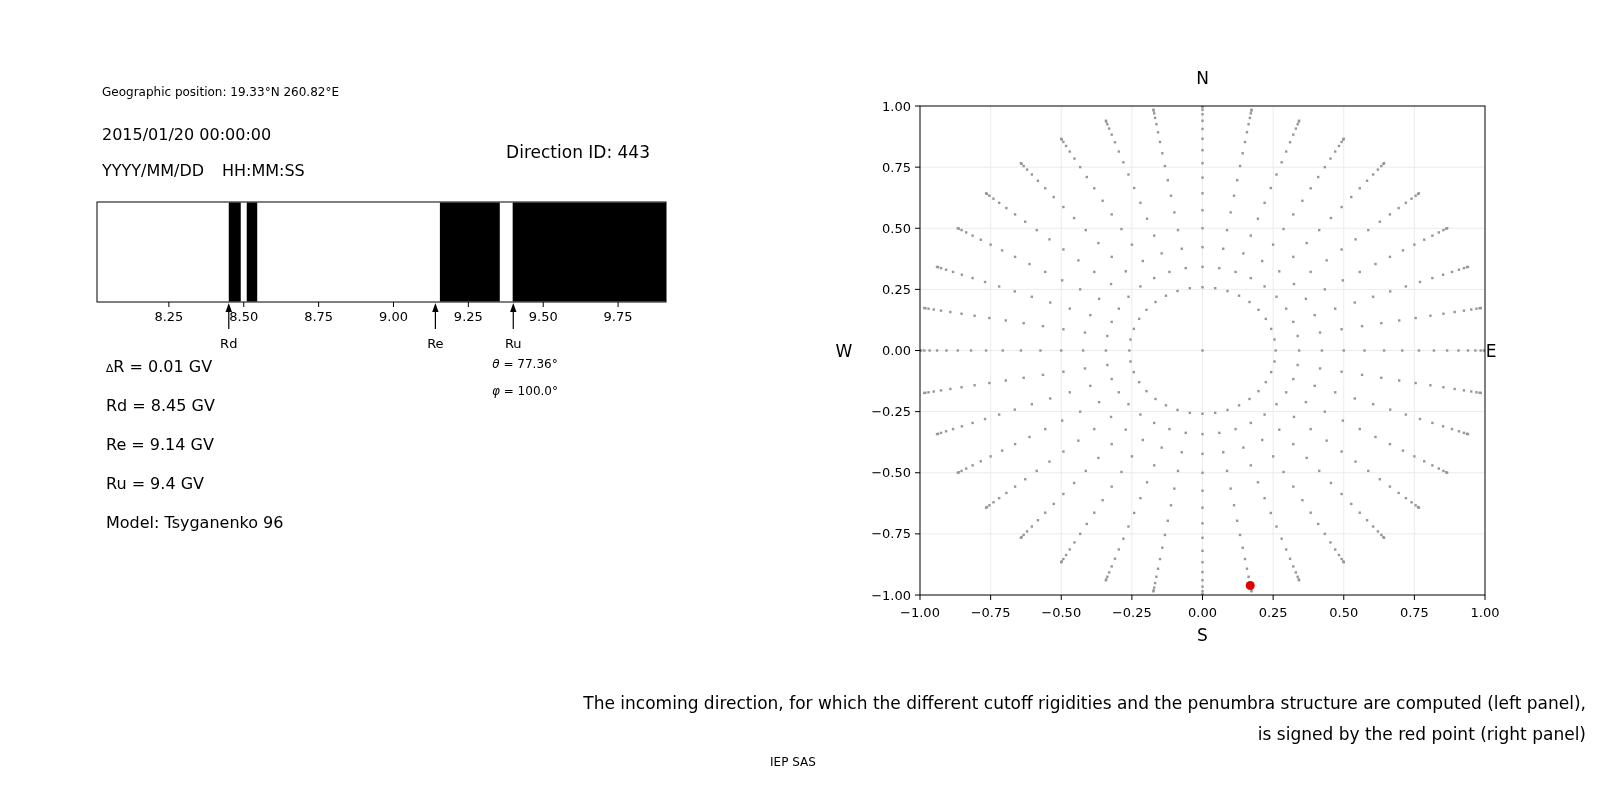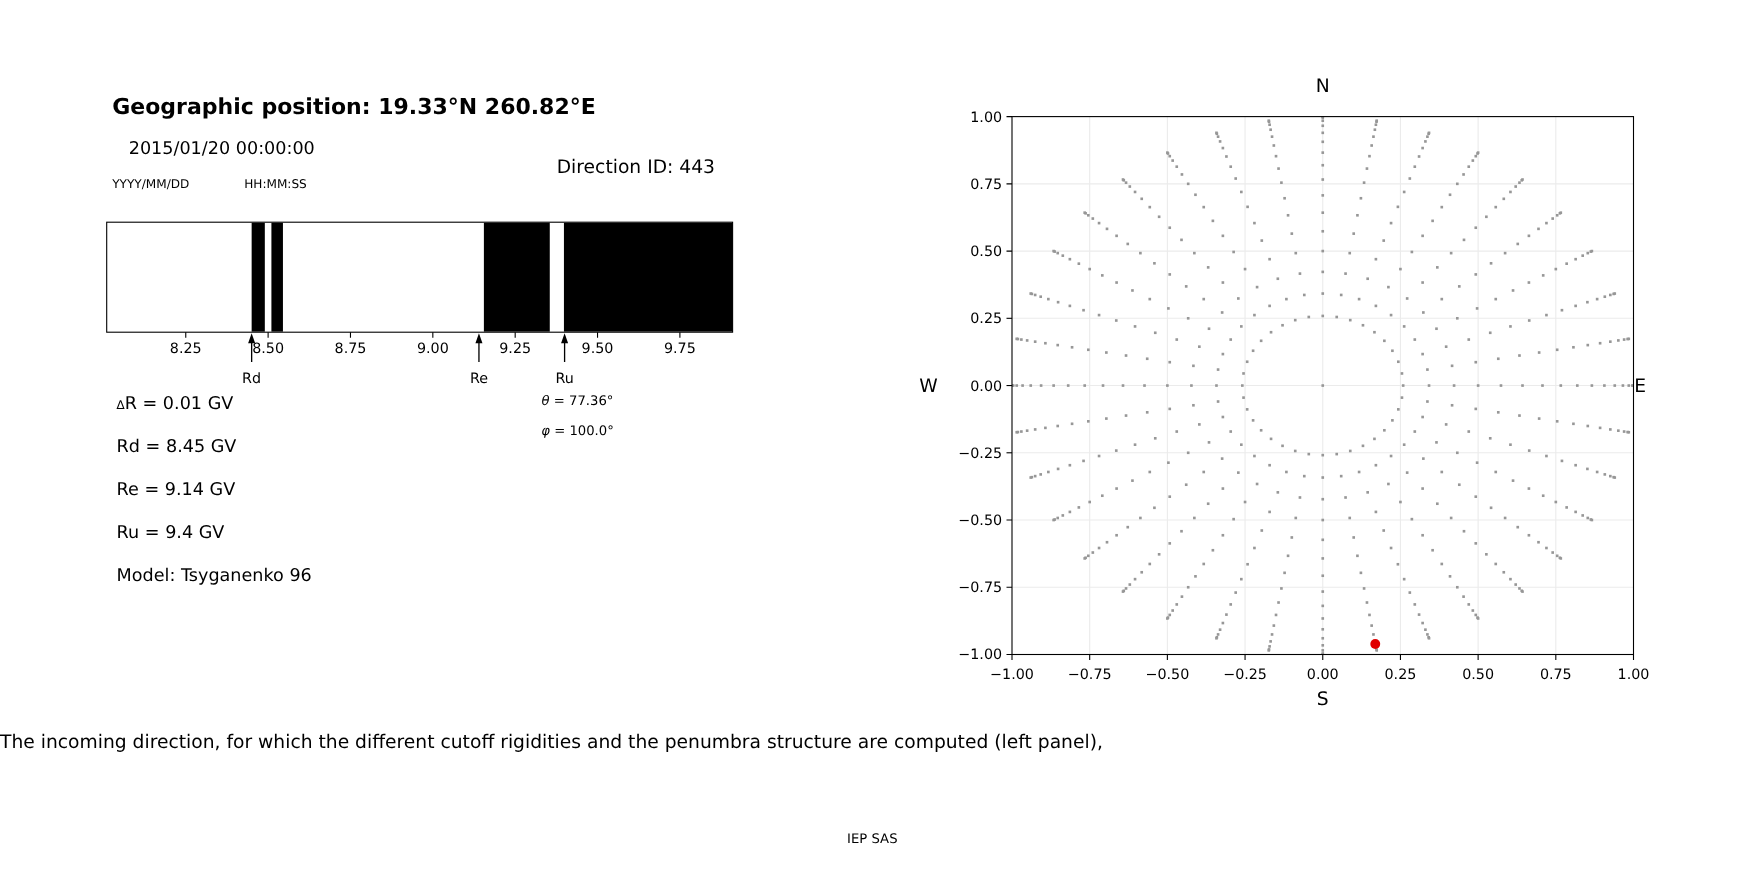--- a/index.html
+++ b/index.html
@@ -1,30 +1,30 @@
 <!DOCTYPE html>
 <html><head>
 <meta charset="utf-8">
 <style>
   html,body{margin:0;padding:0;background:#ffffff;}
   body{width:1600px;height:800px;position:relative;overflow:hidden;
        font-family:"DejaVu Sans","Liberation Sans",sans-serif;color:#000;}
   .abs{position:absolute;}
   .t{white-space:nowrap;}
-  .geo{left:102px;top:85px;font-size:20px;font-weight:bold;}
-  .dt{left:117px;top:125px;font-size:16px;}
-  .fmt{top:161px;font-size:11px;}
+  .geo{left:102px;top:85px;font-size:12px;}
+  .dt{left:102px;top:125px;font-size:16px;}
+  .fmt{top:161px;font-size:16px;}
   .fmt-date{left:102px;}
   .fmt-time{left:222px;}
   .dirid{left:350px;top:142px;width:300px;text-align:right;font-size:17px;}
   .il{left:106px;font-size:16px;}
   .ang{left:400px;width:250px;text-align:center;font-size:12px;}
   .ang .sym{font-style:italic;}
   .dsym{font-size:11px;}
-  .caption{left:0;top:660px;width:1586px;text-align:left;font-size:17px;line-height:31px;}
+  .caption{left:0;top:688px;width:1586px;text-align:right;font-size:17px;line-height:31px;}
   .credit{left:0;top:755px;width:1586px;text-align:center;font-size:12px;}
   svg text{font-family:"DejaVu Sans","Liberation Sans",sans-serif;fill:#000;}
 </style>
 </head>
 <body>
 
 <div class="abs t geo">Geographic position: 19.33°N 260.82°E</div>
 <div class="abs t dt">2015/01/20 00:00:00</div>
 <div class="abs t fmt fmt-date">YYYY/MM/DD</div>
 <div class="abs t fmt fmt-time">HH:MM:SS</div>
@@ -715,14 +715,15 @@
     <line x1="95" y1="50" x2="100" y2="50" stroke="#000" stroke-width="1"></line>
     <text x="91" y="54.5" font-size="13" text-anchor="end">1.00</text>
     <text x="382.5" y="28" font-size="17" text-anchor="middle">N</text>
     <text x="382.5" y="585" font-size="17" text-anchor="middle">S</text>
     <text x="24" y="300.5" font-size="17" text-anchor="middle">W</text>
     <text x="671" y="300.5" font-size="17" text-anchor="middle">E</text>
   </svg>
 
 <div class="abs caption">
   <div>The incoming direction, for which the different cutoff rigidities and the penumbra structure are computed (left panel),</div>
+  <div>is signed by the red point (right panel)</div>
 </div>
 <div class="abs credit">IEP SAS</div>
 
 </body></html>

